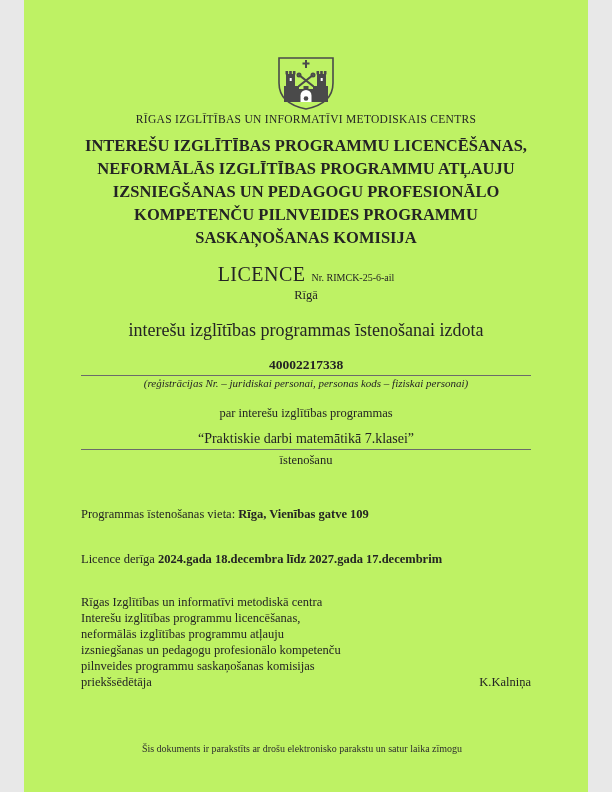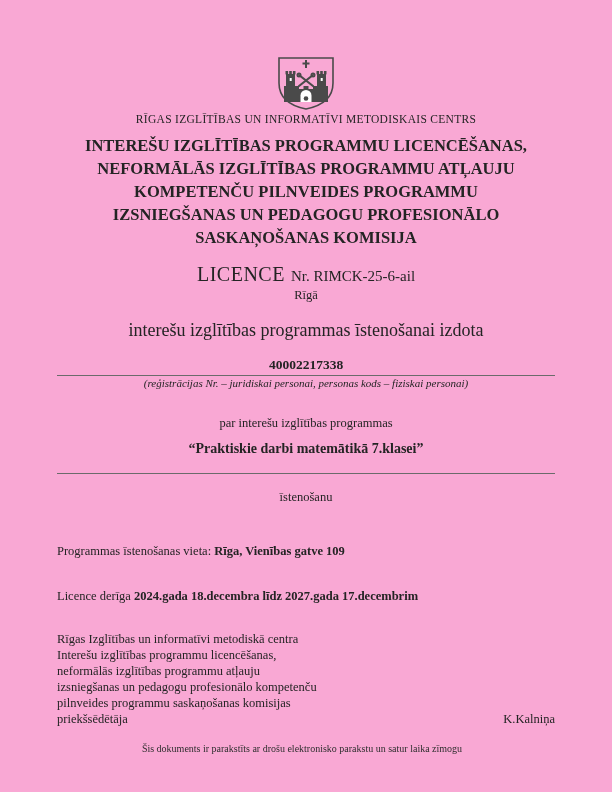--- a/index.html
+++ b/index.html
@@ -1,20 +1,20 @@
 <!DOCTYPE html>
 <html><head>
 <meta charset="utf-8">
 <style>
   html,body{margin:0;padding:0;background:#e8e8e8;}
   .page{
     position:relative;
-    width:612px;height:792px;
+    width:564px;height:792px;
     margin:0 auto;
-    background:#f9a8d4;
+    background:#bef264;
     font-family:"Liberation Serif","DejaVu Serif",serif;
     color:#242424;
     overflow:hidden;
     box-sizing:border-box;
   }
   .content{padding:0 57px;}
   .crest{display:flex;justify-content:center;padding-top:56px;}
   .org-header{
     text-align:center;
     font-size:11.5px;
@@ -27,47 +27,47 @@
     text-align:center;
     font-weight:bold;
     font-size:16.5px;
     line-height:23px;
   }
   .licence-line{
     margin-top:14px;
     text-align:center;
   }
   .licence-label{font-size:20px;letter-spacing:.5px;}
-  .licence-number{font-size:15px;margin-left:6px;}
+  .licence-number{font-size:10px;margin-left:6px;}
   .place-line{text-align:center;font-size:12.5px;margin-top:2px;}
   .issued-line{text-align:center;font-size:18px;margin-top:17px;}
   .field{margin-top:16px;}
   .field-value{
     text-align:center;
     font-weight:bold;
     font-size:13.5px;
     border-bottom:1px solid #6b6b6b;
     padding-bottom:2px;
   }
   .field-caption{
     text-align:center;
     font-style:italic;
     font-size:11px;
     margin-top:1px;
   }
-  .program-intro{text-align:center;font-size:12.5px;margin-top:27px;}
+  .program-intro{text-align:center;font-size:12.5px;margin-top:17px;}
   .program-name{
     text-align:center;
-    font-weight:bold;
+    font-weight:normal;
     font-size:14px;
     border-bottom:1px solid #6b6b6b;
-    padding-bottom:16px;
+    padding-bottom:2px;
     margin-top:10px;
   }
-  .program-suffix{text-align:center;font-size:12.5px;margin-top:16px;}
+  .program-suffix{text-align:center;font-size:12.5px;margin-top:3px;}
   .inline-line{font-size:12.5px;}
   .location-line{margin-top:39px;}
   .validity-line{margin-top:30px;}
   .bold{font-weight:bold;}
   .sig-row{
     margin-top:27px;
     display:flex;
     justify-content:space-between;
     align-items:flex-end;
     font-size:12.5px;
@@ -126,22 +126,22 @@
 
         <path d="M33 4 V12 M29.5 7.5 H36.5" stroke="#4a4a4a" stroke-width="2"></path>
       </svg>
     </div>
 
     <div class="org-header">RĪGAS IZGLĪTĪBAS UN INFORMATĪVI METODISKAIS CENTRS</div>
 
     <div class="commission-title">
       <div>INTEREŠU IZGLĪTĪBAS PROGRAMMU LICENCĒŠANAS,</div>
       <div>NEFORMĀLĀS IZGLĪTĪBAS PROGRAMMU ATĻAUJU</div>
+      <div>IZSNIEGŠANAS UN PEDAGOGU PROFESIONĀLO</div>
       <div>KOMPETENČU PILNVEIDES PROGRAMMU</div>
-      <div>IZSNIEGŠANAS UN PEDAGOGU PROFESIONĀLO</div>
       <div>SASKAŅOŠANAS KOMISIJA</div>
     </div>
 
     <div class="licence-line">
       <span class="licence-label">LICENCE</span><span class="licence-number">Nr. RIMCK-25-6-ail</span>
     </div>
 
     <div class="place-line">Rīgā</div>
 
     <div class="issued-line">interešu izglītības programmas īstenošanai izdota</div>

